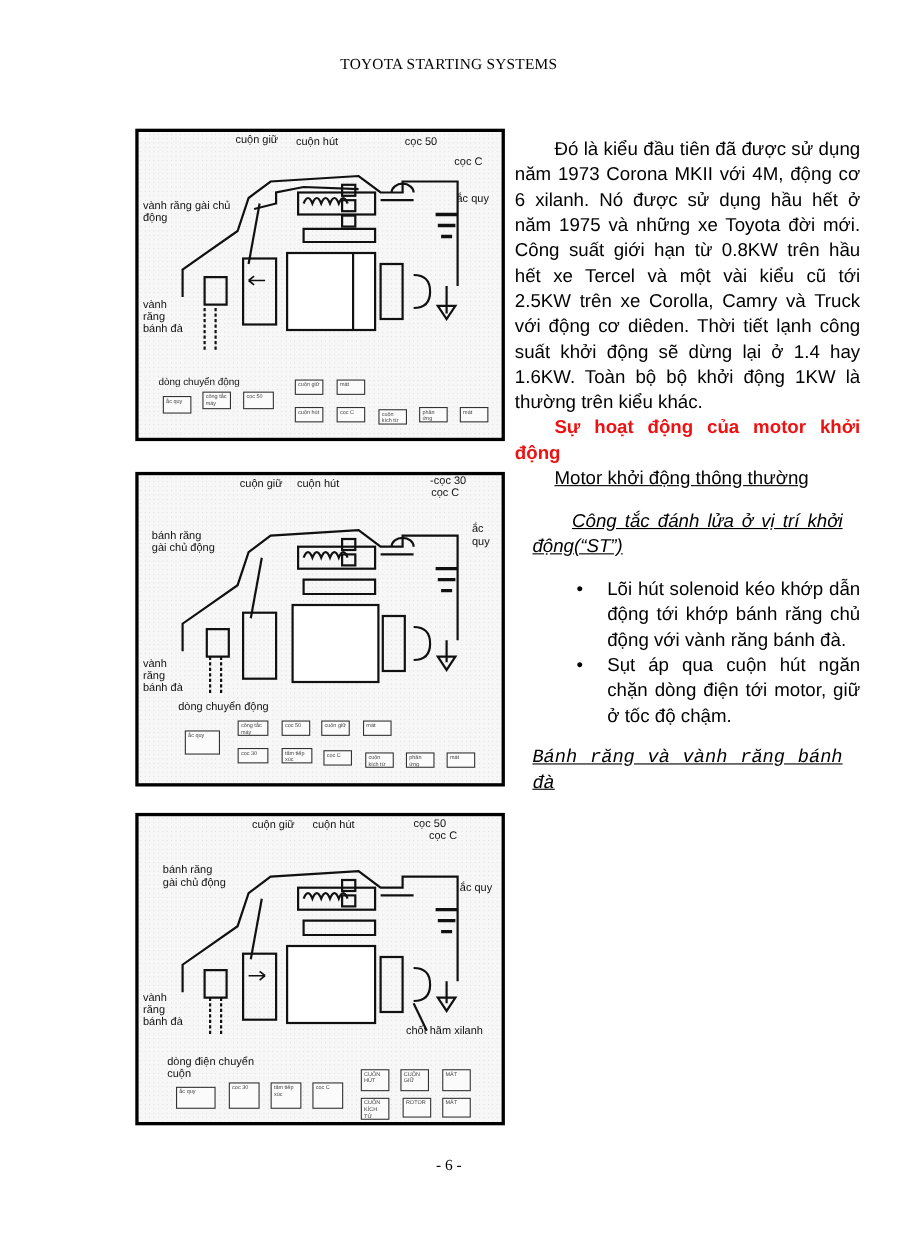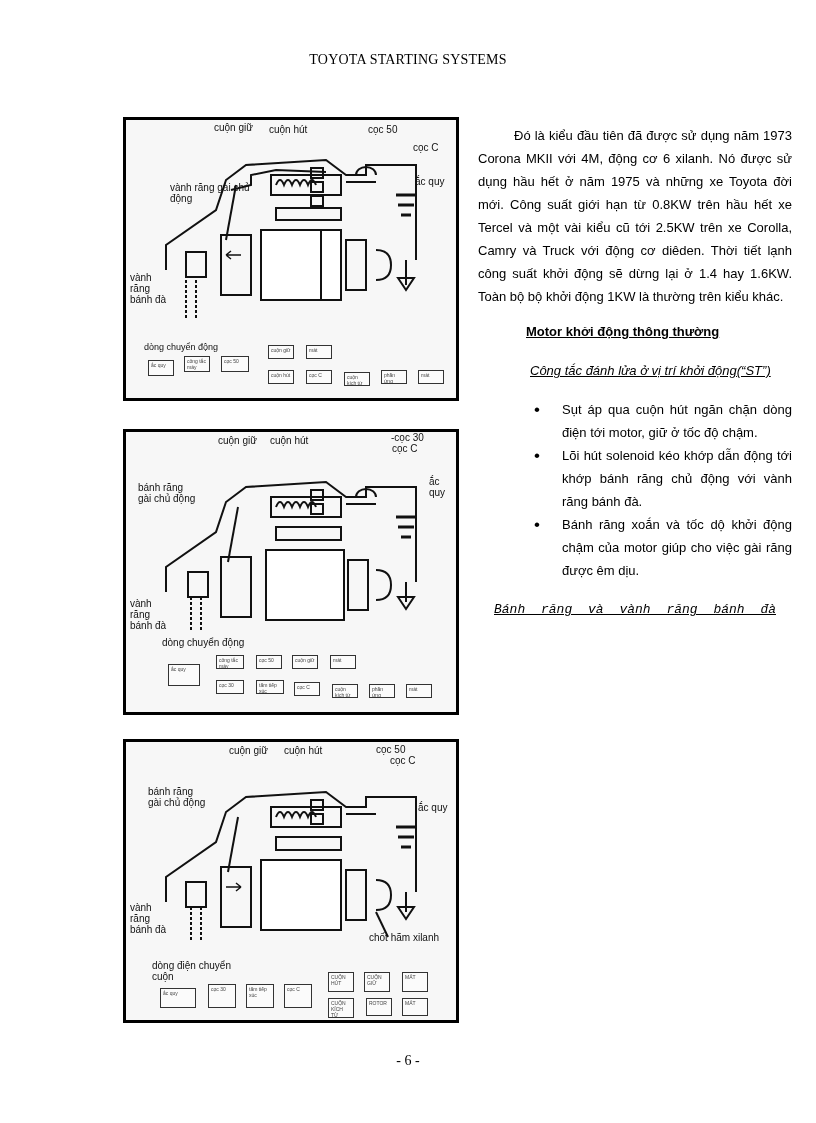--- a/index.html
+++ b/index.html
@@ -13,24 +13,24 @@
   .fig1 { top:117px; height:284px; }
   .fig2 { top:429px; height:286px; }
   .fig3 { top:739px; height:284px; }
   .lbl { position:absolute; font-size:10px; line-height:11px; color:#111; white-space:pre-line; }
   .lbl.sm { font-size:9px; }
   .fig svg.motor { position:absolute; left:0; top:0; }
   .flow { position:absolute; }
   .fbox { position:absolute; border:1.5px solid #333; background:#fbfbfb; font-size:5px; line-height:6px; padding:1px 2px; box-sizing:border-box; color:#444; overflow:hidden; }
 
   
-  .col { position:absolute; left:478px; top:124px; width:314px; font-size:13px; line-height:23px; }
+  .col { position:absolute; left:468px; top:124px; width:314px; font-size:17px; line-height:23px; }
   .p { text-align:justify; margin:0; text-indent:36px; }
   .red { color:#ee1111; font-weight:bold; }
-  .bold-u { font-weight:bold; text-decoration:underline; text-indent:36px; margin:12px; }
+  .bold-u { font-weight:normal; text-decoration:underline; text-indent:36px; margin:0; }
   .ital-u { font-style:italic; text-decoration:underline; text-align:justify; margin:16px; }
   ul.bul { list-style:none; margin:0; padding:0 0 0 84px; }
   ul.bul li { position:relative; text-align:justify; }
   ul.bul li:before { content:"•"; position:absolute; left:-28px; top:0; font-size:17px; }
 </style>
 </head>
 <body>
 
 <div class="header">TOYOTA STARTING SYSTEMS</div>
 
@@ -57,21 +57,21 @@
       <path d="M60 160 L60 200 M70 160 L70 200" stroke-dasharray="3 2"></path>
       <path d="M270 75 L290 75 M272 85 L288 85 M275 95 L285 95" stroke-width="3"></path>
     </g>
     <path d="M100 135 l15 0 m-15 0 l5 -4 m-5 4 l5 4" stroke="#111" fill="none" stroke-width="1.5"></path>
   </svg>
   <div class="lbl" style="left:88px;top:2px;">cuộn giữ</div>
   <div class="lbl" style="left:143px;top:4px;">cuộn hút</div>
   <div class="lbl" style="left:242px;top:4px;">cọc 50</div>
   <div class="lbl" style="left:287px;top:22px;">cọc C</div>
   <div class="lbl" style="left:289px;top:56px;">ắc quy</div>
-  <div class="lbl" style="left:4px;top:62px;margin-left:40px;">vành răng gài chủ
+  <div class="lbl" style="left:4px;top:62px;">vành răng gài chủ
 động</div>
   <div class="lbl" style="left:4px;top:152px;">vành
 răng
 bánh đà</div>
   <div class="lbl sm" style="left:18px;top:222px;">dòng chuyển động</div>
   <div class="flow" style="left:0;top:0;">
     <div class="fbox" style="left:22px;top:240px;width:26px;height:16px;">ắc quy</div>
     <div class="fbox" style="left:58px;top:236px;width:26px;height:16px;">công tắc máy</div>
     <div class="fbox" style="left:95px;top:236px;width:28px;height:16px;">cọc 50</div>
     <div class="fbox" style="left:142px;top:225px;width:26px;height:14px;">cuộn giữ</div>
@@ -176,23 +176,23 @@
     <div class="fbox" style="left:238px;top:230px;width:26px;height:20px;">CUỘN GIỮ</div>
     <div class="fbox" style="left:276px;top:230px;width:26px;height:20px;">MÁT</div>
     <div class="fbox" style="left:202px;top:256px;width:26px;height:20px;">CUỘN KÍCH TỪ</div>
     <div class="fbox" style="left:240px;top:256px;width:26px;height:18px;">ROTOR</div>
     <div class="fbox" style="left:276px;top:256px;width:26px;height:18px;">MÁT</div>
   </div>
 </div>
 
 <div class="col">
   <p class="p">Đó là kiểu đầu tiên đã được sử dụng năm 1973 Corona MKII với 4M, động cơ 6 xilanh. Nó được sử dụng hầu hết ở năm 1975 và những xe Toyota đời mới. Công suất giới hạn từ 0.8KW trên hầu hết xe Tercel và một vài kiểu cũ tới 2.5KW trên xe Corolla, Camry và Truck với động cơ diêden. Thời tiết lạnh công suất khởi động sẽ dừng lại ở 1.4 hay 1.6KW. Toàn bộ bộ khởi động 1KW là thường trên kiểu khác.</p>
+  <p class="p red">Sự hoạt động của motor khởi động</p>
   <p class="bold-u">Motor khởi động thông thường</p>
   <p class="ital-u" style="text-indent:36px;">Công tắc đánh lửa ở vị trí khởi động(“ST”)</p>
   <ul class="bul">
+    <li>Lõi hút solenoid kéo khớp dẫn động tới khớp bánh răng chủ động  với vành răng bánh đà.</li>
     <li>Sụt áp qua cuộn hút ngăn chặn dòng điện tới motor, giữ ở tốc độ chậm.</li>
-    <li>Lõi hút solenoid kéo khớp dẫn động tới khớp bánh răng chủ động  với vành răng bánh đà.</li>
-    <li>Bánh răng xoắn và tốc dộ khởi động chậm của motor giúp cho việc gài răng được êm dịu.</li>
   </ul>
   <p class="ital-u" style="text-align-last:justify;font-family:Liberation Mono, monospace;">Bánh răng và vành răng bánh đà</p>
 </div>
 
 <div class="footer">- 6 -</div>
 
 </body></html>

